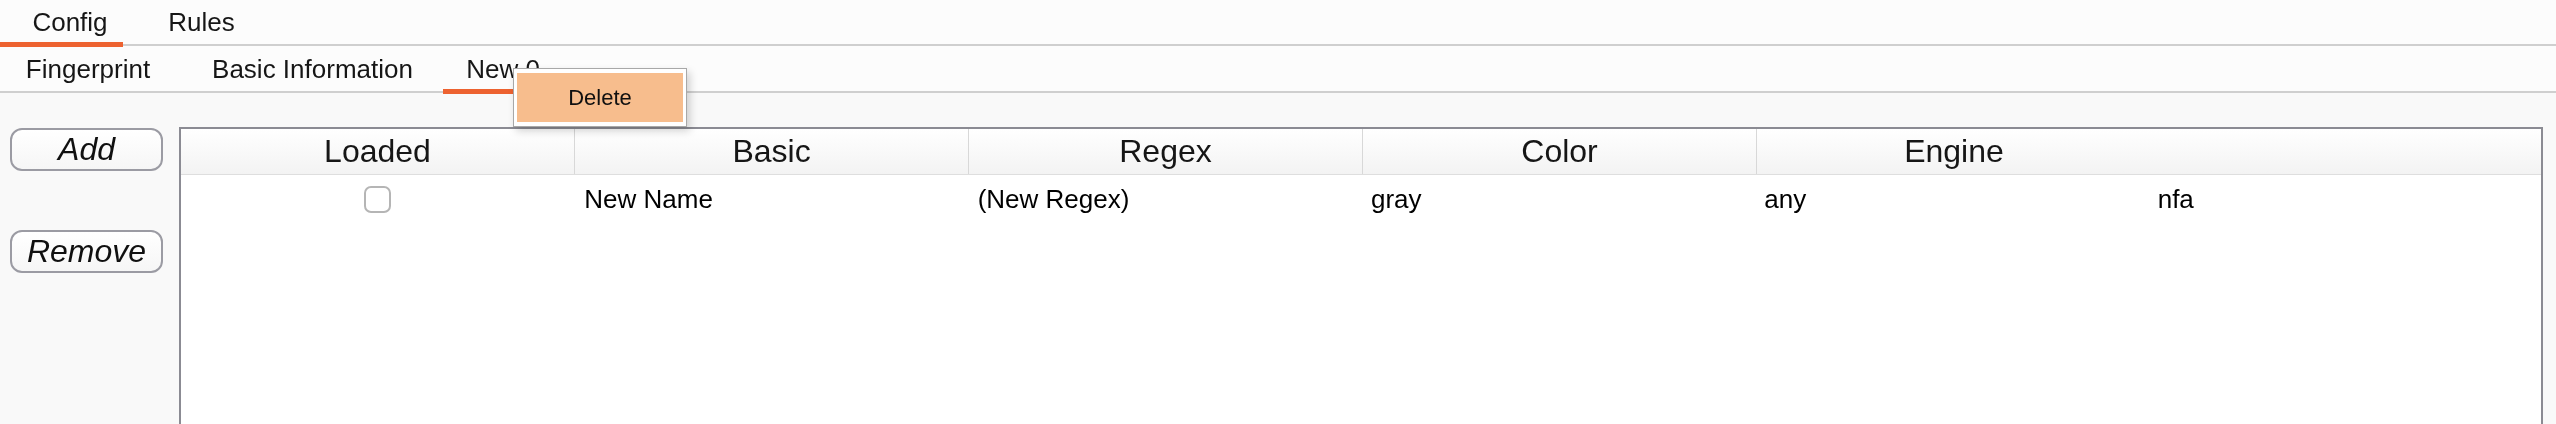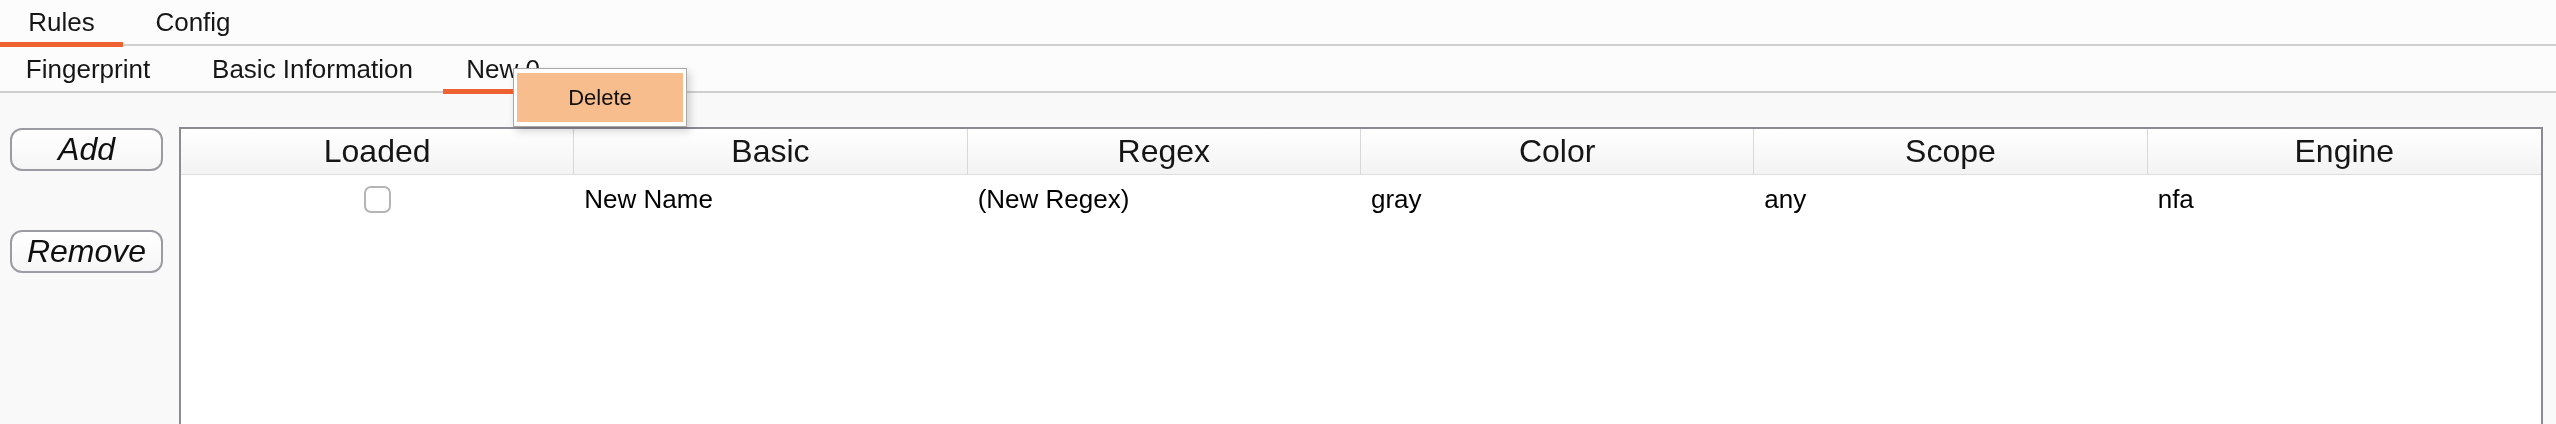--- a/index.html
+++ b/index.html
@@ -89,22 +89,22 @@
     border: 2.5px solid #b5b5b5; border-radius: 7px;
     background: #ffffff;
   }
 </style>
 </head>
 <body>
 
 <div id="screen">
 
   <div id="tabrow-primary" class="tabrow">
+    <div class="tab" style="width:140px">Config</div>
     <div class="tab" style="width:123px">Rules</div>
-    <div class="tab" style="width:140px">Config</div>
   </div>
   <div id="tabline-primary" class="tabline"></div>
   <div id="accent-rules" class="accentbar"></div>
 
   <div id="tabrow-secondary" class="tabrow">
     <div class="tab" style="width:176px">Fingerprint</div>
     <div class="tab" style="width:273px">Basic Information</div>
     <div class="tab" style="width:108px">New 0</div>
   </div>
   <div id="tabline-secondary" class="tabline"></div>
@@ -114,21 +114,20 @@
 
   <button id="btn-add" class="side-btn">Add</button>
   <button id="btn-remove" class="side-btn">Remove</button>
 
   <div id="rules-table">
     <div id="table-header">
       <div class="hcell">Loaded</div>
       <div class="hcell">Basic</div>
       <div class="hcell">Regex</div>
       <div class="hcell">Color</div>
-      <div class="hcell">Scope</div>
       <div class="hcell">Engine</div>
     </div>
     <div class="trow">
       <div class="tcell center">
         <div class="checkbox"></div>
       </div>
       <div class="tcell">New Name</div>
       <div class="tcell">(New Regex)</div>
       <div class="tcell">gray</div>
       <div class="tcell">any</div>

